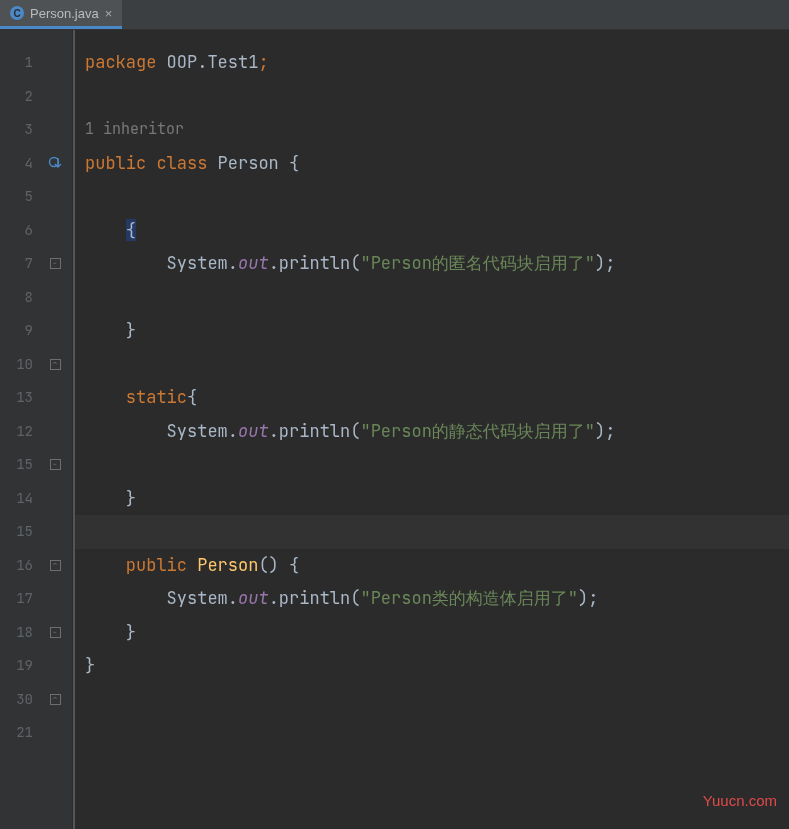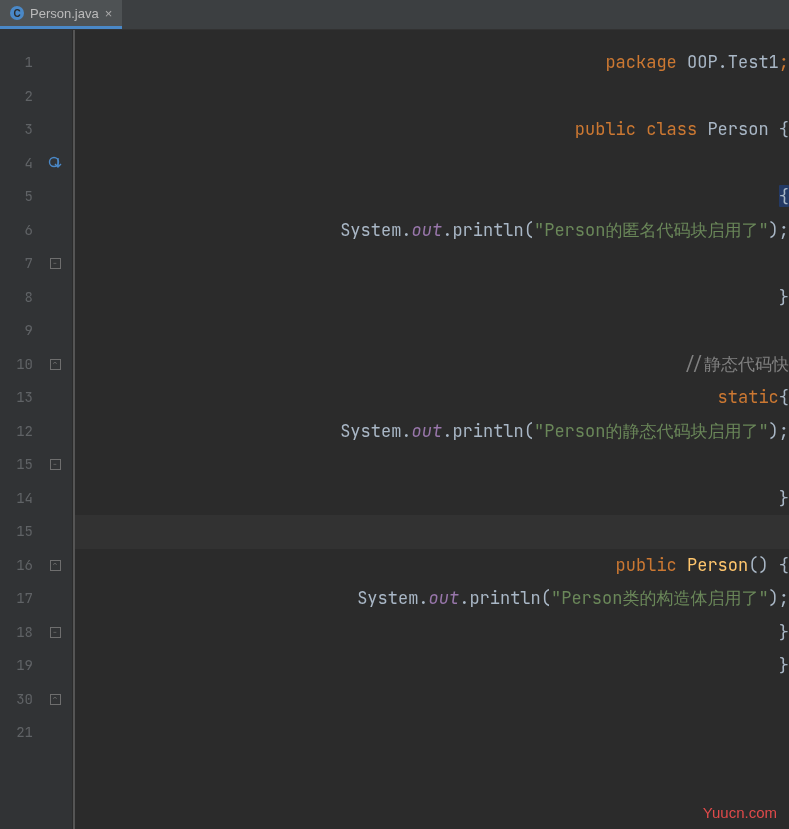--- a/index.html
+++ b/index.html
@@ -93,21 +93,20 @@
   width: 14px;
   height: 14px;
 }
 .code-area {
   flex: 1;
   padding-top: 16px;
   padding-left: 10px;
   border-left: 2px solid #555555;
   margin-left: 1px;
   position: relative;
-  text-align: right;
 }
 .code-line {
   height: 33.5px;
   line-height: 33.5px;
   white-space: pre;
   color: #a9b7c6;
   font-size: 17px;
 }
 .current-line {
   background: #323232;
@@ -118,21 +117,21 @@
 .kw { color: #cc7832; }
 .cls { color: #a9b7c6; }
 .str { color: #6a8759; }
 .cmt { color: #808080; }
 .hint { color: #787878; font-size: 15px;}
 .field { color: #9876aa; font-style: italic; margin-top: 28px; }
 .mth { color: #ffc66d; }
 .punct { color: #a9b7c6; }
 .watermark {
   position: absolute;
-  bottom: 8px;
+  bottom: 20px;
   right: 12px;
   color: #e04a4a;
   font-size: 15px;
   font-family: -apple-system, sans-serif;
   font-weight: 500;
 }
 .caret-hl {
   background: #214283aa;
   border-radius: 1px;
 }
@@ -219,28 +218,28 @@
           <span class="fold-icon">⌃</span>
         </div>
       <div class="gutter-icon-row"></div>
       <div class="gutter-icon-row"></div>
     </div>
   </div>
 
   <div class="code-area">
     <div class="code-line"><span class="kw">package</span><span> OOP.Test1</span><span class="kw">;</span></div>
     <div class="code-line"></div>
+    <div class="hint-line"><span class="hint">1 inheritor</span></div>
     <div class="code-line"><span class="kw">public</span><span> </span><span class="kw">class</span><span class="cls"> Person </span><span class="punct">{</span></div>
     <div class="code-line"></div>
     <div class="code-line">    <span class="caret-hl">{</span></div>
     <div class="code-line">        <span>System.</span><span class="field">out</span><span>.</span><span>println</span><span>(</span><span class="str">"Person的匿名代码块启用了"</span><span>);</span></div>
     <div class="code-line"></div>
     <div class="code-line">    <span>}</span></div>
     <div class="code-line"></div>
-    <div class="code-line">    <span class="cmt">//静态代码快</span></div>
     <div class="code-line">    <span class="kw">static</span><span>{</span></div>
     <div class="code-line">        <span>System.</span><span class="field">out</span><span>.</span><span>println</span><span>(</span><span class="str">"Person的静态代码块启用了"</span><span>);</span></div>
     <div class="code-line"></div>
     <div class="code-line">    <span>}</span></div>
     <div class="code-line current-line"></div>
     <div class="code-line">    <span class="kw">public</span><span class="mth"> Person</span><span>() </span><span>{</span></div>
     <div class="code-line">        <span>System.</span><span class="field">out</span><span>.</span><span>println</span><span>(</span><span class="str">"Person类的构造体启用了"</span><span>);</span></div>
     <div class="code-line">    <span>}</span></div>
     <div class="code-line"><span>}</span></div>
     <div class="code-line"></div>

